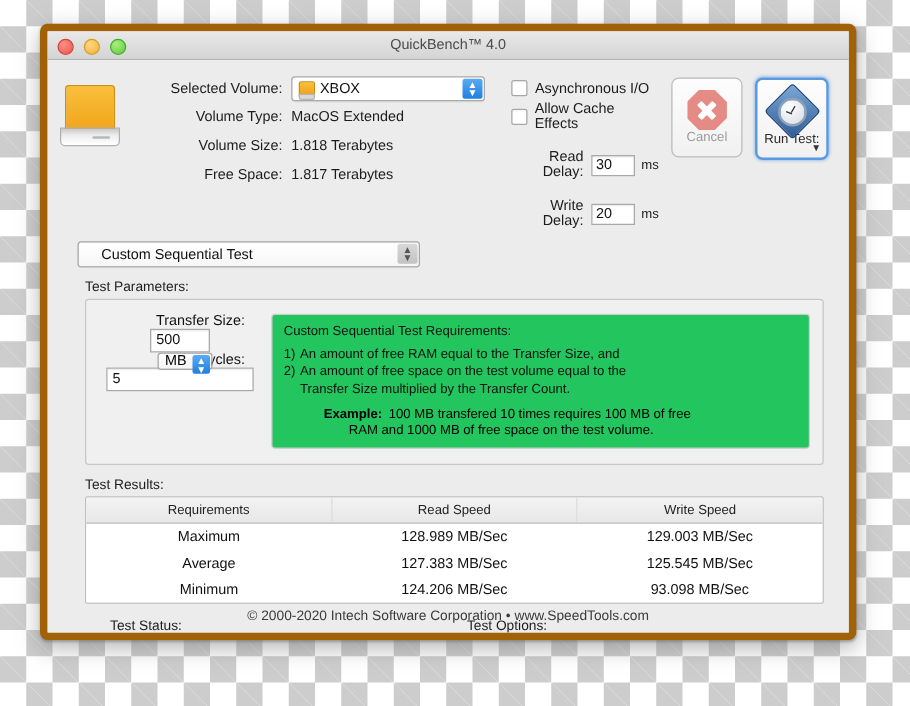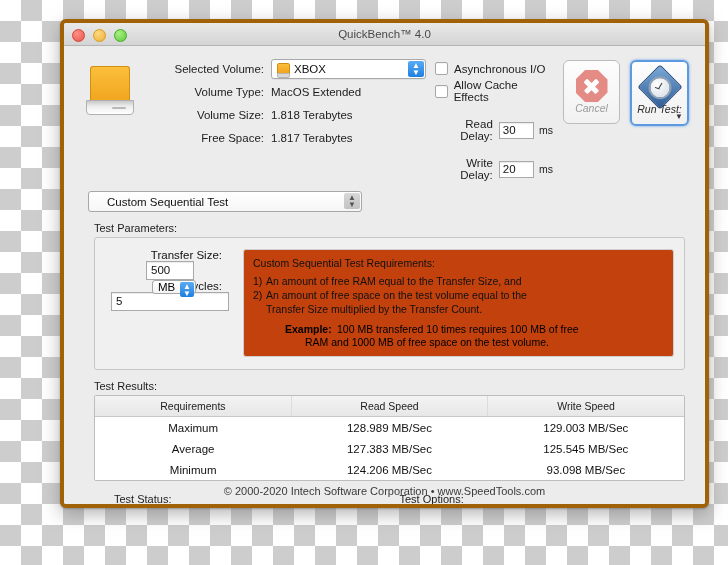--- a/index.html
+++ b/index.html
@@ -14,47 +14,47 @@
       linear-gradient(45deg, #cdcdcd 25%, transparent 25%, transparent 75%, #cdcdcd 75%),
       linear-gradient(45deg, #cdcdcd 25%, transparent 25%, transparent 75%, #cdcdcd 75%);
     background-size: 42px 42px;
     background-position: 0 0, 21px 21px;
     position: relative;
   }
 
   
   .window {
     position: absolute;
-    left: 60px; top: 19px;
+    left: 32px; top: 19px;
     width: 641px; height: 481px;
     background: #ececec;
     border-radius: 6px;
     box-shadow: 0 6px 18px rgba(120,120,120,0.55), 0 1px 2px rgba(100,100,100,0.5);
     overflow: hidden;
-    border: 4px solid #a16207;
+    border: 6px solid #a16207;
   }
   .titlebar {
     height: 22px;
     background: linear-gradient(#e9e9e9, #d4d4d4);
     border-bottom: 1px solid #b4b4b4;
     position: relative;
   }
   .lights { position: absolute; left: 8px; top: 6px; display: flex; gap: 8px; }
   .light { width: 11px; height: 11px; border-radius: 50%; }
   .light.red { background: radial-gradient(circle at 35% 30%, #ff9087, #e9564a); border: 1px solid #d24236; }
   .light.yellow { background: radial-gradient(circle at 35% 30%, #ffd884, #efb033); border: 1px solid #d79c21; }
   .light.green { background: radial-gradient(circle at 35% 30%, #a9ef83, #5fcb3c); border: 1px solid #43ad26; }
   .wtitle {
     text-align: center; line-height: 22px;
     font-size: 11.5px; color: #4a4a4a;
   }
   .content { padding: 0; background: #ececec; height: 459px; position: relative; }
 
   
-  .topsec { display: flex; padding: 14px 16px 6px 20px; }
+  .topsec { display: flex; padding: 14px 16px 6px 8px; }
   .drive-icon { width: 50px; height: 50px; margin-top: 4px; margin-right: 14px; position: relative; }
   .drive-body {
     position: absolute; left: 6px; top: 2px; width: 38px; height: 36px;
     background: linear-gradient(#fbbf3b, #f0a41c);
     border-radius: 3px 3px 0 0;
     border: 1px solid #d08f10;
     border-bottom: none;
   }
   .drive-base {
     position: absolute; left: 2px; top: 36px; width: 46px; height: 13px;
@@ -112,21 +112,21 @@
   .dunit { font-size: 10.5px; color: #1c1c1c; margin-left: 5px; }
 
   .bigbtn {
     width: 55px; height: 62px; border-radius: 6px;
     background: linear-gradient(#fdfdfd, #f1f1f1);
     border: 1px solid #bcbcbc;
     display: flex; flex-direction: column; align-items: center; justify-content: center;
     margin-left: 10px; position: relative;
   }
   .bigbtn.focus { border: 2px solid #5b9ae0; box-shadow: 0 0 3px rgba(77,148,224,0.8); }
-  .bigbtn .blabel { font-size: 10.5px; margin-top: 0; font-style: italic; }
+  .bigbtn .blabel { font-size: 10.5px; margin-top: 0; }
   .cancel .blabel { color: #9b9b9b; }
   .run .blabel { color: #2a2a2a; }
   .octagon {
     width: 32px; height: 32px; background: #e0736c;
     clip-path: polygon(30% 0,70% 0,100% 30%,100% 70%,70% 100%,30% 100%,0 70%,0 30%);
     position: relative; opacity: .82;
   }
   .octagon::before, .octagon::after {
     content:""; position:absolute; left:50%; top:50%; width:17px; height:4.5px;
     background:#fff; border-radius:1px; margin-left:-8.5px; margin-top:-2.2px;
@@ -190,21 +190,21 @@
     width: 42px; height: 19px; margin-left: 8px;
     background: linear-gradient(#ffffff,#f4f4f4);
     border: 1px solid #a6a6a6; border-radius: 3px;
     display: flex; align-items: center; position: relative;
   }
   .unitpop .ptext { font-size: 11.5px; padding-left: 5px; }
   .unitpop .pop-arrows { width: 14px; height: 15px; top: 1px; right: 1px; }
 
   .reqbox {
     flex: 1; border: 1px solid #cdcdcd; border-radius: 3px;
-    background: #c2410c; margin-left: 8px; padding: 7px 9px;
+    background: #22c55e; margin-left: 8px; padding: 7px 9px;
   }
   .req-title { font-size: 10.5px; color: #111; margin-bottom: 6px; }
   .req-li { font-size: 10.5px; color: #111; display: flex; margin-bottom: 1px; line-height: 13px; }
   .req-num { width: 13px; flex: none; }
   .req-sp { height: 6px; }
   .req-ex { font-size: 10.5px; display: flex; line-height: 13px; padding-left: 32px; }
   .req-ex b { width: 52px; flex: none; }
   .req-ex-cont { font-size: 10.5px; line-height: 13px; padding-left: 52px; }
 
   

